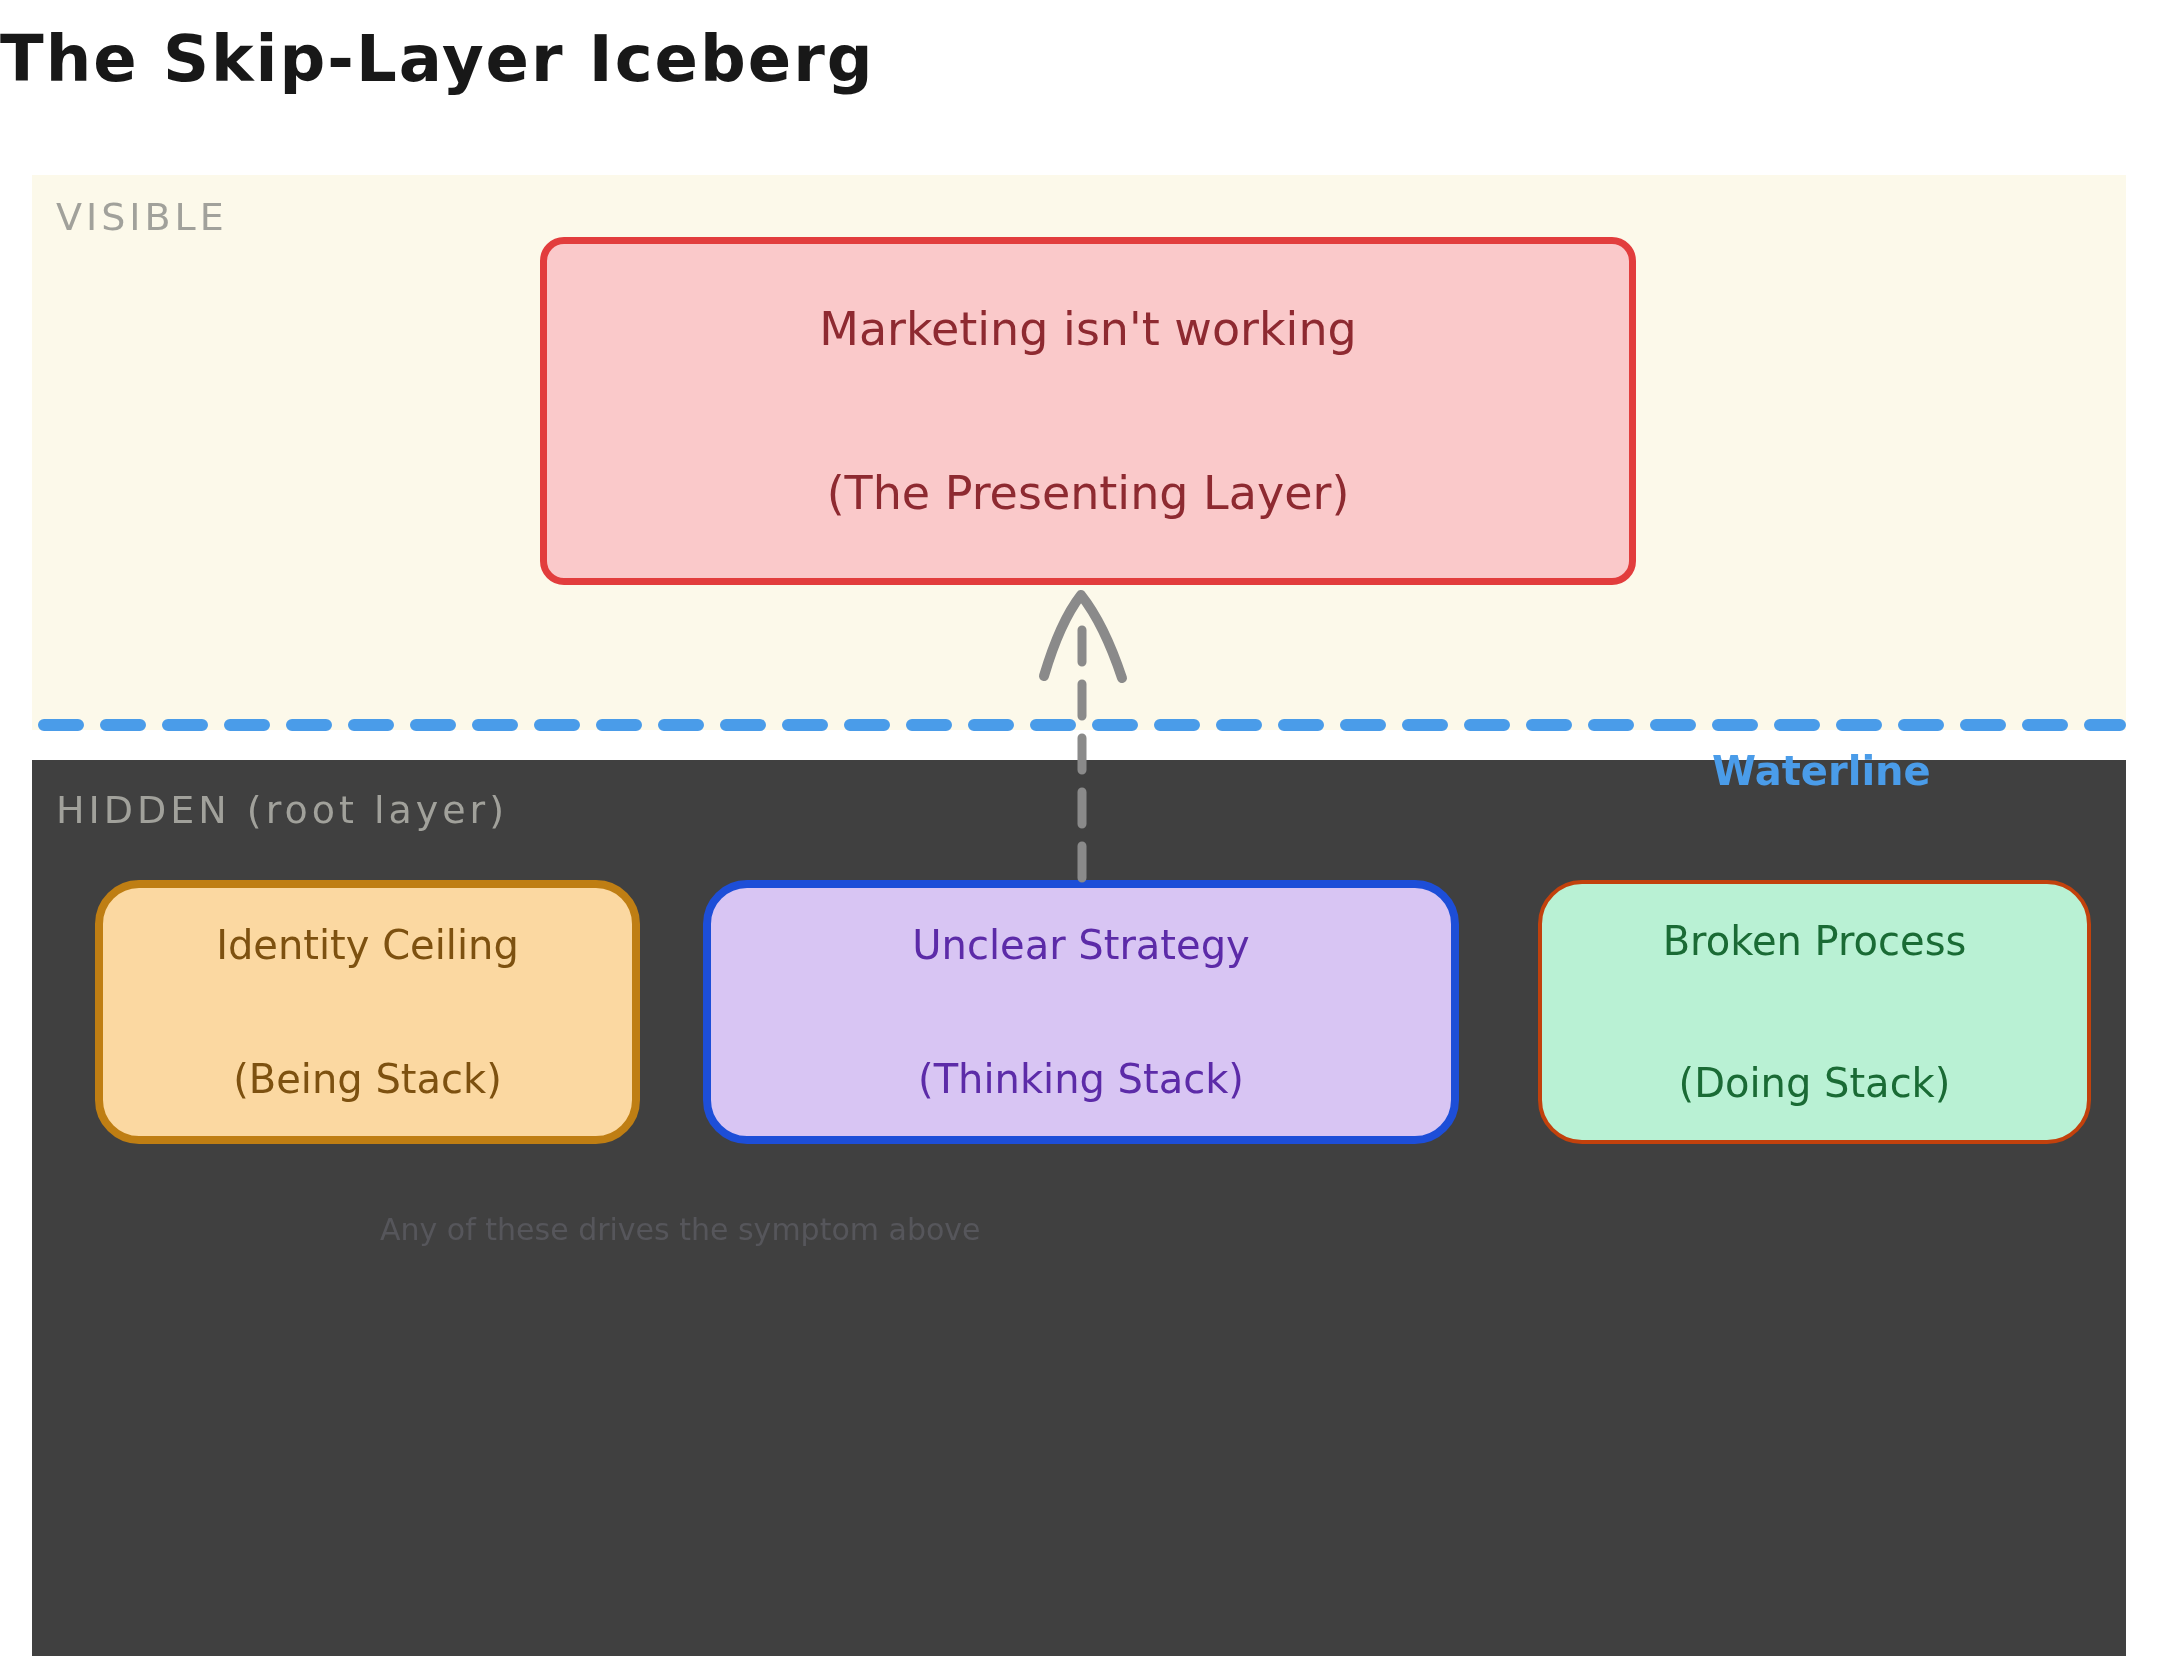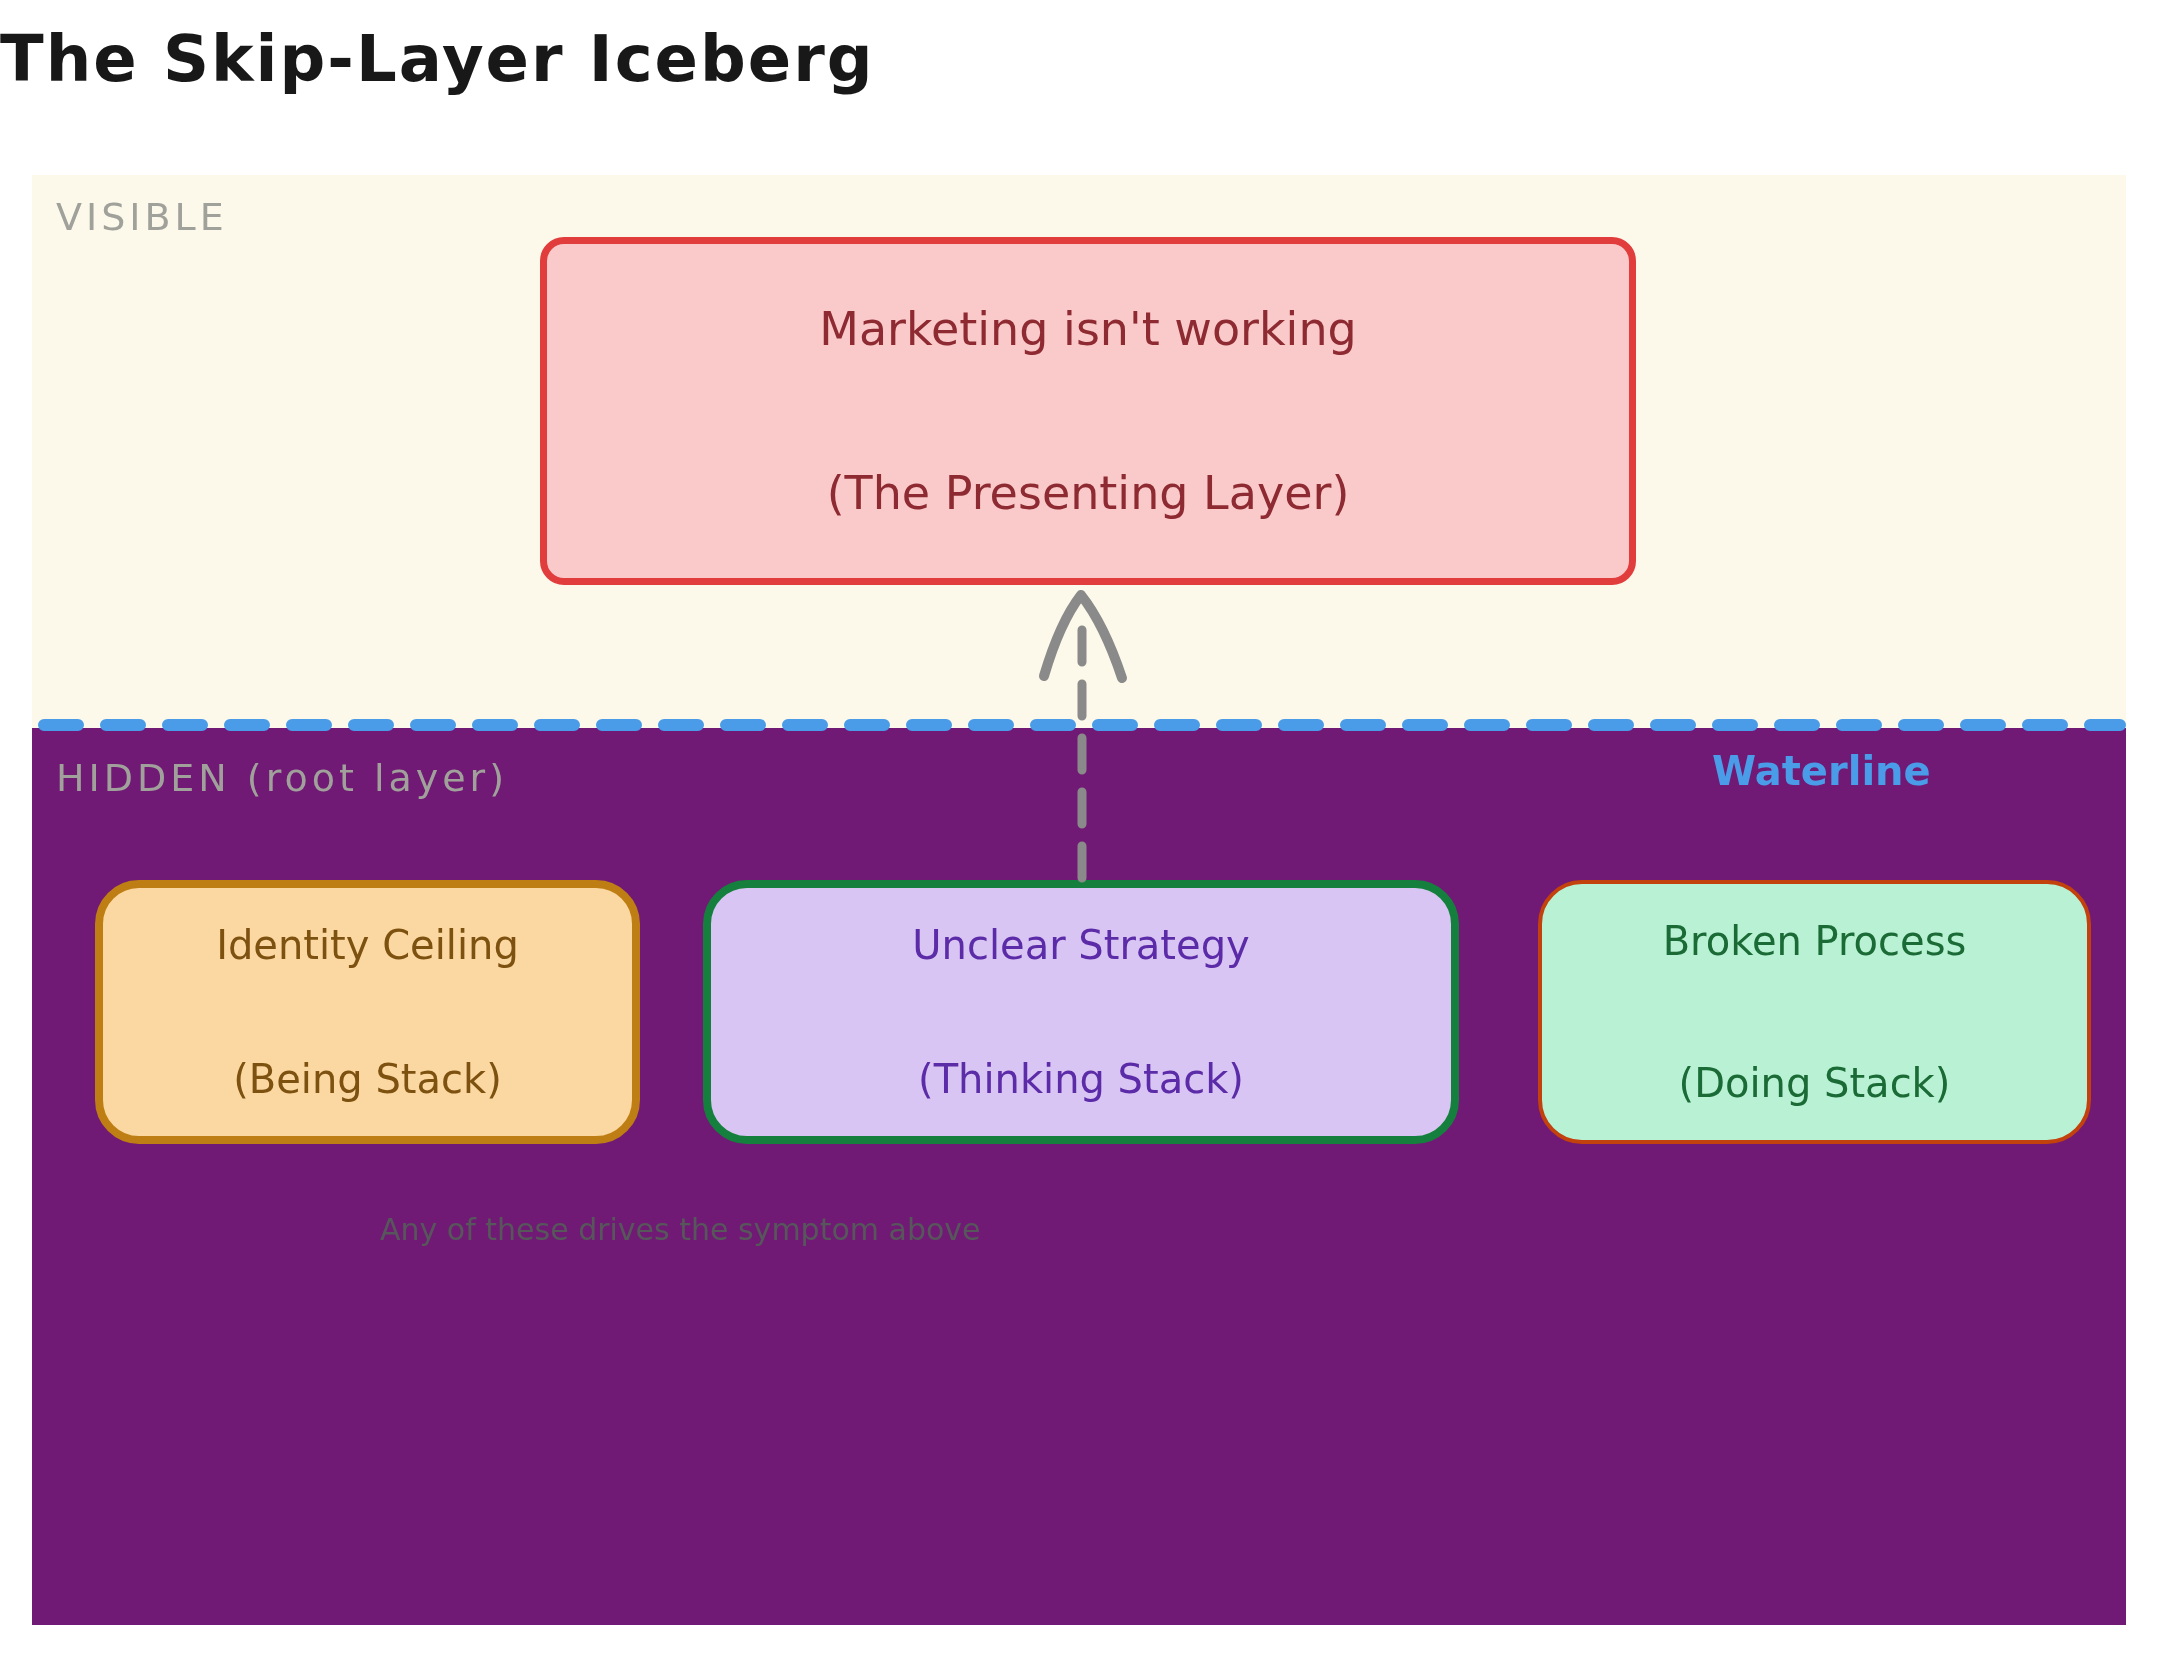--- a/index.html
+++ b/index.html
@@ -32,23 +32,23 @@
     left: 32px;
     width: 2094px;
   }
   .region.visible-region {
     top: 142px;
     height: 555px;
     background: #fcf9ea;
     margin-top: 33px;
   }
   .region.hidden-region {
-    top: 728px;
+    top: 760px;
     height: 897px;
-    background: #701a75;
+    background: #404040;
   }
   .region-label {
     position: absolute;
     font-size: 38px;
     letter-spacing: 4px;
     color: #a1a19b;
     font-weight: 500;
   }
   .visible-region .region-label { left: 24px; top: 20px; }
   .hidden-region .region-label  { left: 24px; top: 28px; }
@@ -96,21 +96,21 @@
     left: 95px;
     width: 545px;
     background: #fbd8a1;
     border: 8px solid #bf7e13;
     color: #7d5110;
   }
   .cause-strategy {
     left: 703px;
     width: 756px;
     background: #d8c5f3;
-    border: 8px solid #15803d;
+    border: 8px solid #1d4ed8;
     color: #5c2ba8;
   }
   .cause-process {
     left: 1538px;
     width: 553px;
     background: #b9f1d4;
     border: 4px solid #c2410c;
     color: #1a6b35;
   }
 

